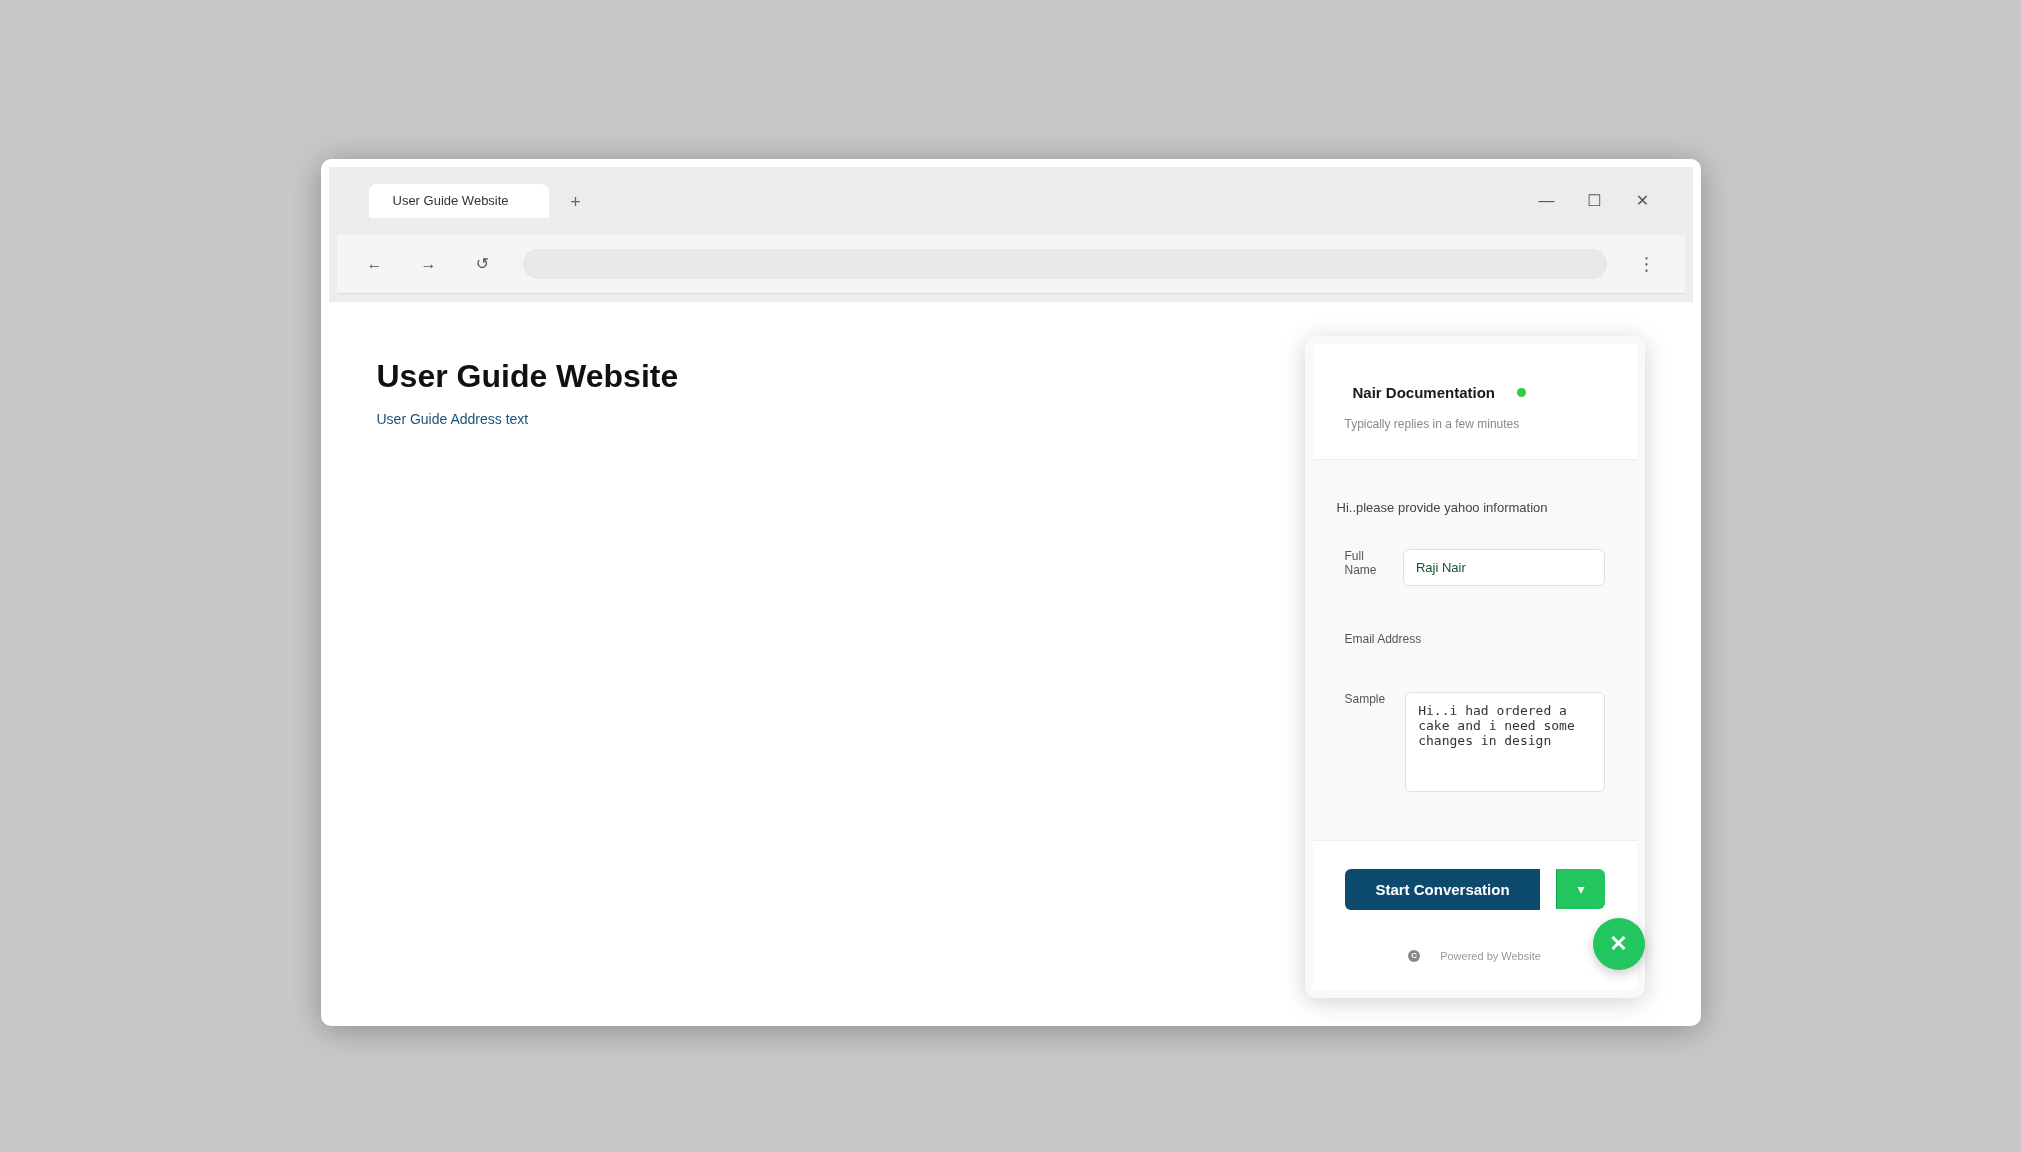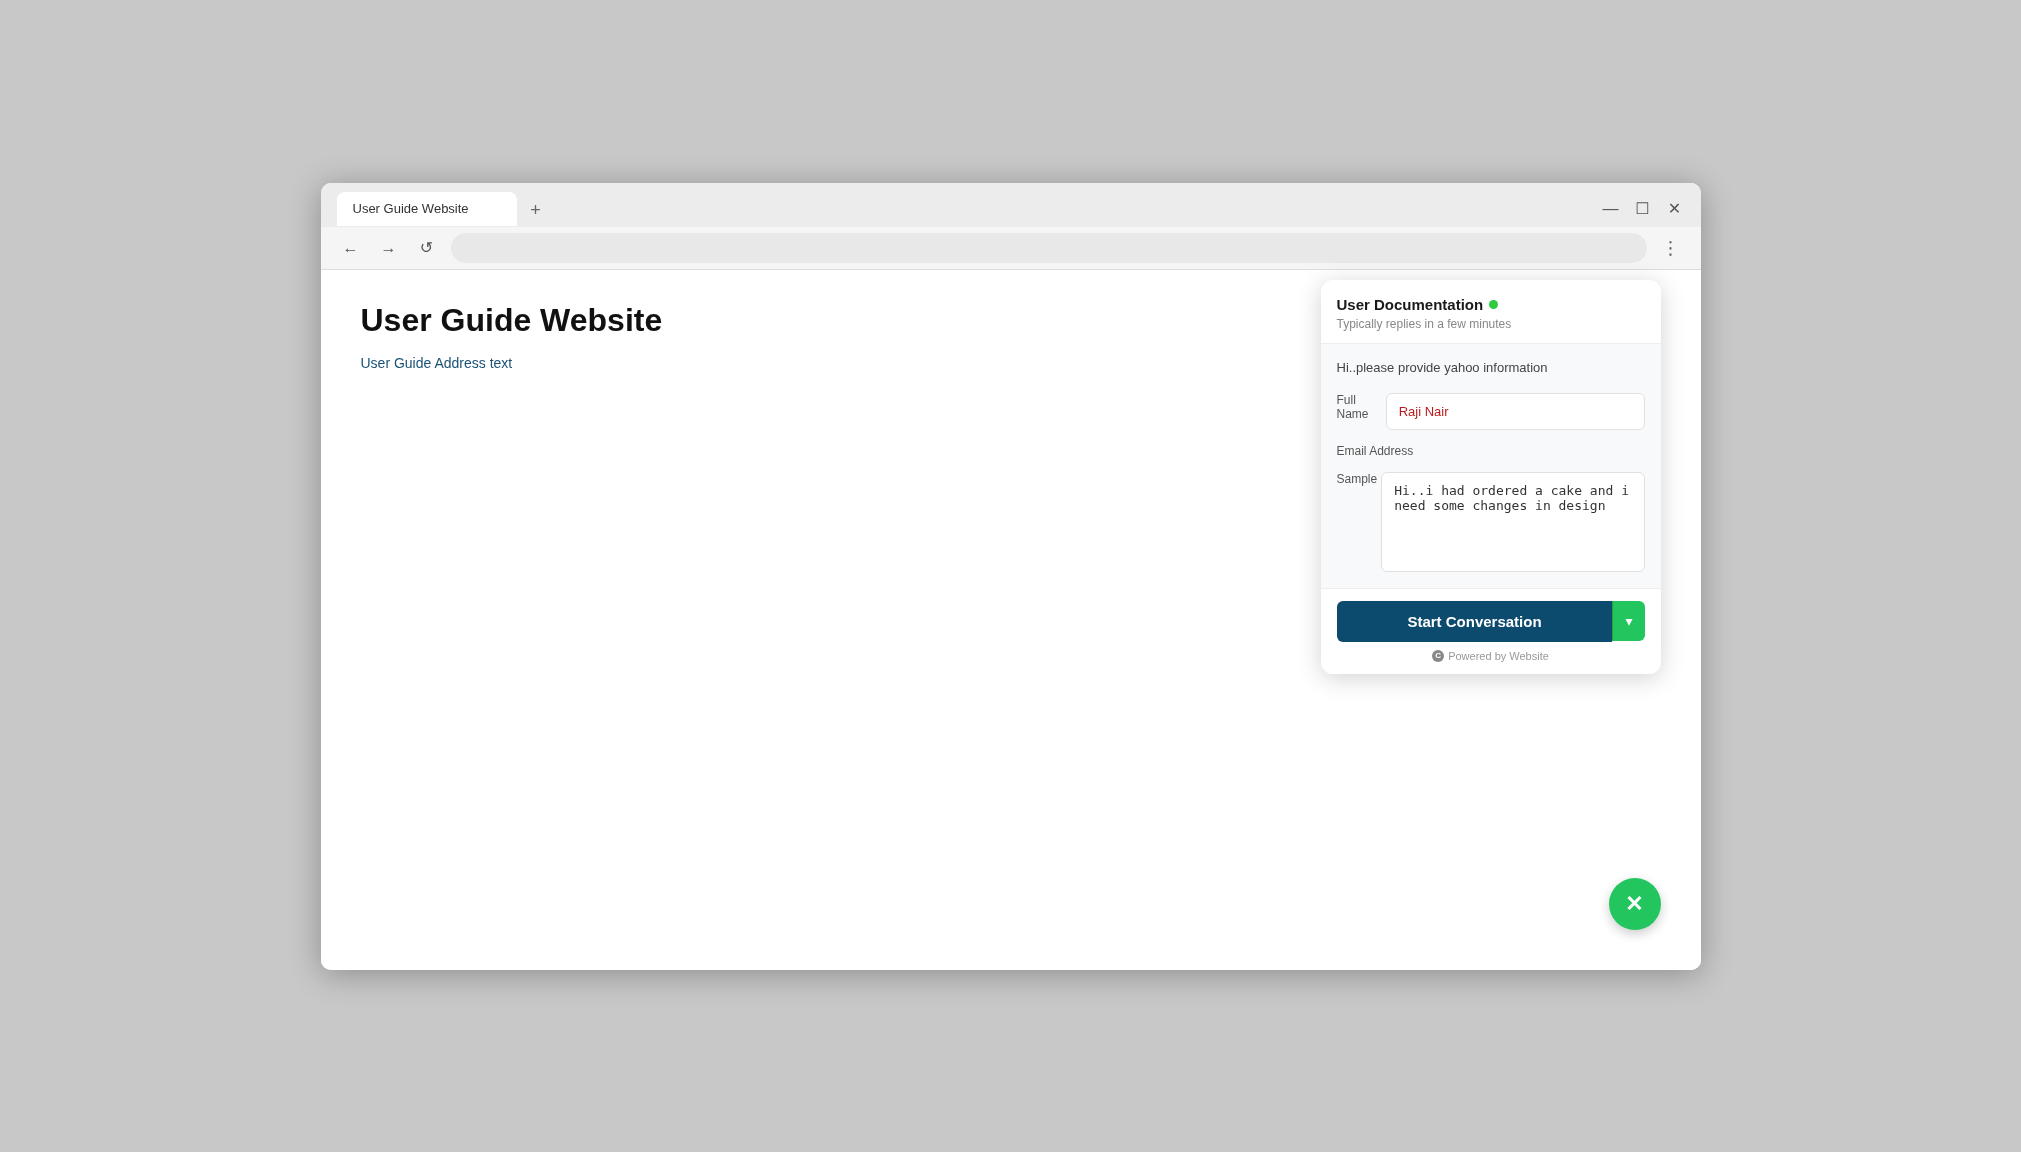--- a/index.html
+++ b/index.html
@@ -1,15 +1,15 @@
 <!DOCTYPE html>
 <html><head>
   <meta charset="utf-8">
   <style>
-    * { box-sizing: border-box; margin: 0; padding: 0; }
+    * { box-sizing: border-box; margin: 8px; padding: 0; }
     body {
       background: #c8c8c8;
       font-family: -apple-system, BlinkMacSystemFont, 'Segoe UI', sans-serif;
       display: flex;
       justify-content: center;
       align-items: center;
       min-height: 100vh;
     }
 
     
@@ -233,21 +233,21 @@
       color: #555;
       font-weight: 500;
     }
 
     .form-input {
       background: #fff;
       border: 1px solid #e0e0e0;
       border-radius: 6px;
       padding: 10px 12px;
       font-size: 13px;
-      color: #b91c1c;
+      color: #14532d;
       outline: none;
       width: 100%;
     }
 
     .form-textarea {
       background: #fff;
       border: 1px solid #e0e0e0;
       border-radius: 6px;
       padding: 10px 12px;
       font-size: 13px;
@@ -389,21 +389,21 @@
   </div>
 
   <div class="page-content">
     <h1 class="page-title">User Guide Website</h1>
     <p class="page-subtitle">User Guide Address text</p>
 
     <div class="chat-widget">
       <div class="chat-header">
         <div class="chat-header-info">
           <div class="chat-title-row">
-            <span class="chat-title">User Documentation</span>
+            <span class="chat-title">Nair Documentation</span>
             <span class="online-dot"></span>
           </div>
           <div class="chat-status">Typically replies in a few minutes</div>
         </div>
       </div>
 
       <div class="chat-body">
         <div class="chat-greeting">Hi..please provide yahoo information</div>
 
         <div class="form-group">

